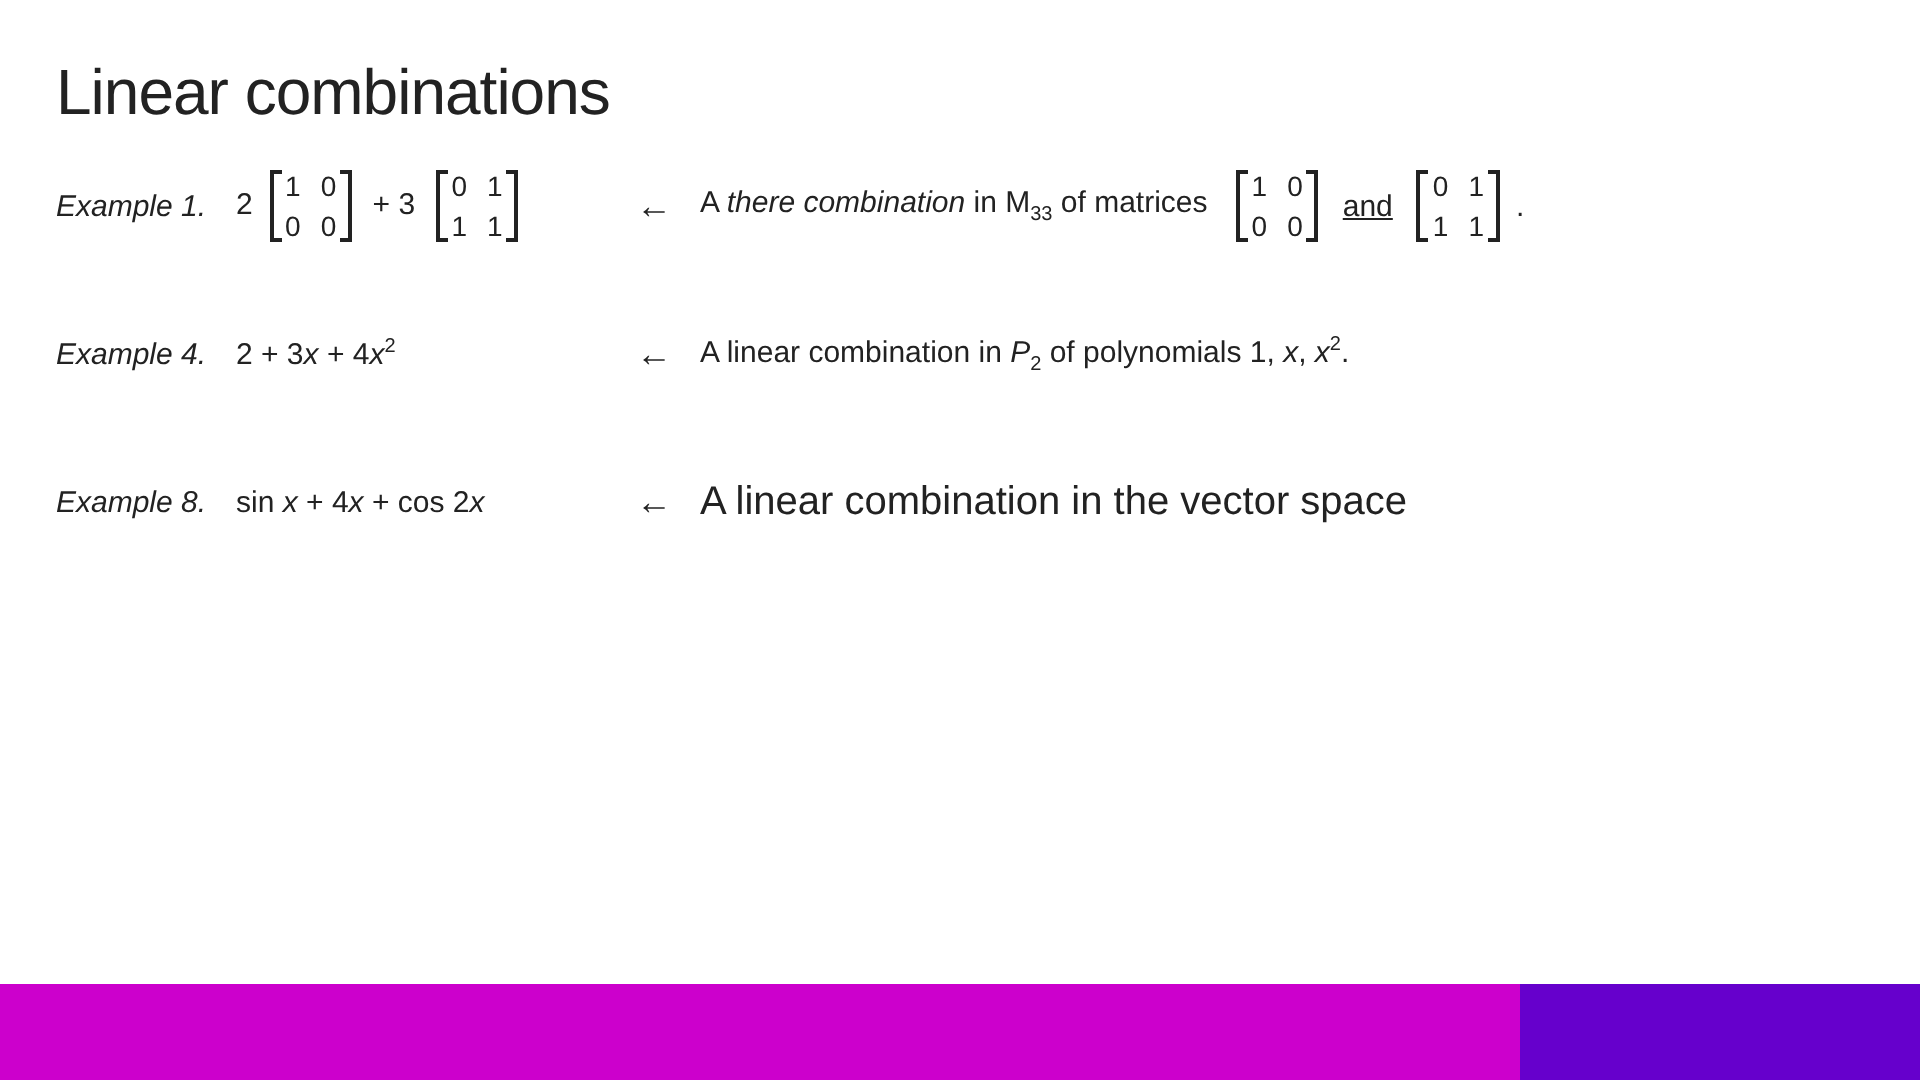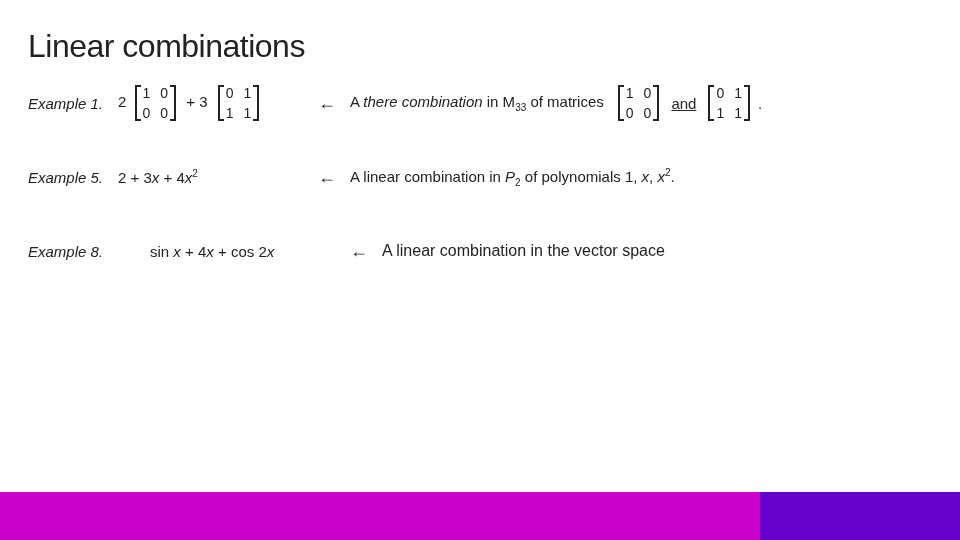--- a/index.html
+++ b/index.html
@@ -126,27 +126,26 @@
     sub, sup {
       font-size: 10px;
     }
 
     .ex2-math {
       font-size: 15px;
     }
 
     .ex3-math {
       font-size: 15px;
-      margin-left: 32px;
     }
 
     .desc-multi {
       display: flex;
       flex-direction: column;
-      font-size: 16px;
+      font-size: 20px;
       color: #222;
     }
 
     
     .footer-bar {
       position: absolute;
       bottom: 0;
       left: 0;
       width: 960px;
       height: 48px;
@@ -223,21 +222,21 @@
             <span>1</span>
               <span>1</span>
           </span>
           <span class="bracket-right"></span>
         </span>
         <span>.</span>
       </span>
     </div>
 
     <div class="example-row">
-      <span class="example-label"><em>Example 5.</em></span>
+      <span class="example-label"><em>Example 4.</em></span>
       <span class="example-math ex2-math">
         2 + 3<em>x</em> + 4<em>x</em><sup>2</sup>
       </span>
       <span class="arrow-desc">
         <span class="arrow">←</span>
         <span>A linear combination in <em>P</em><sub>2</sub> of polynomials 1, <em>x</em>, <em>x</em><sup>2</sup>.</span>
       </span>
     </div>
 
     <div class="example-row">

